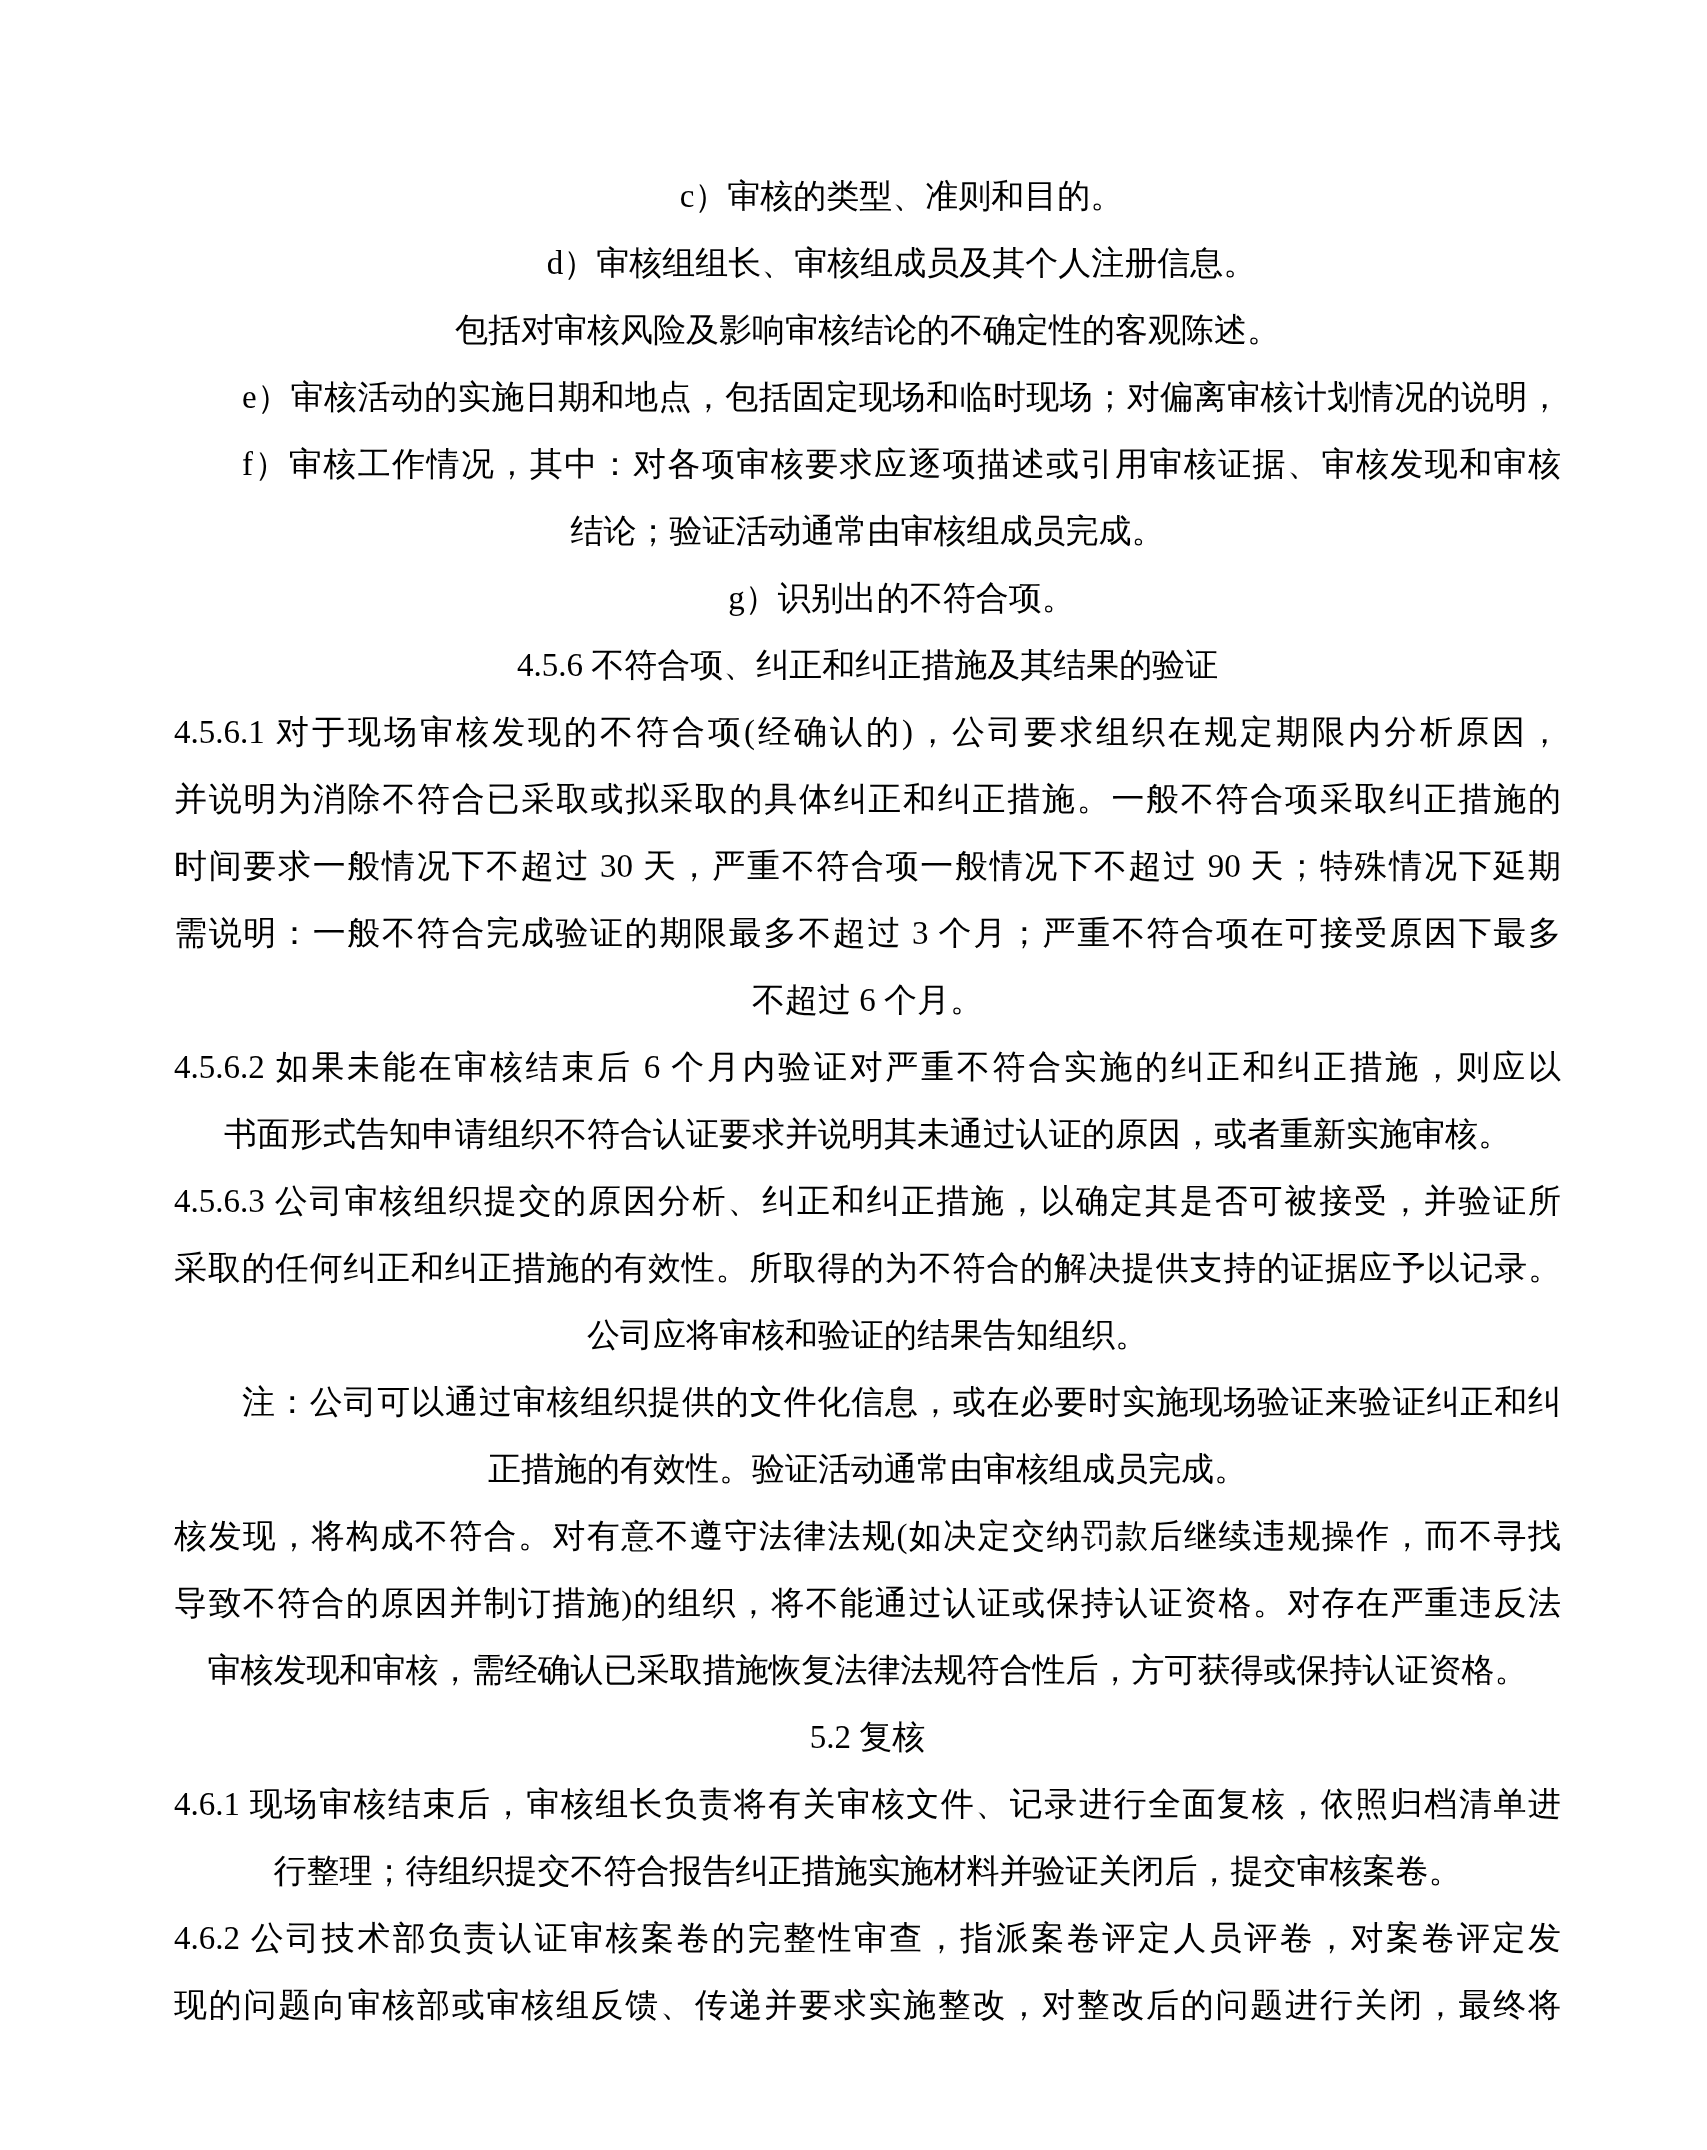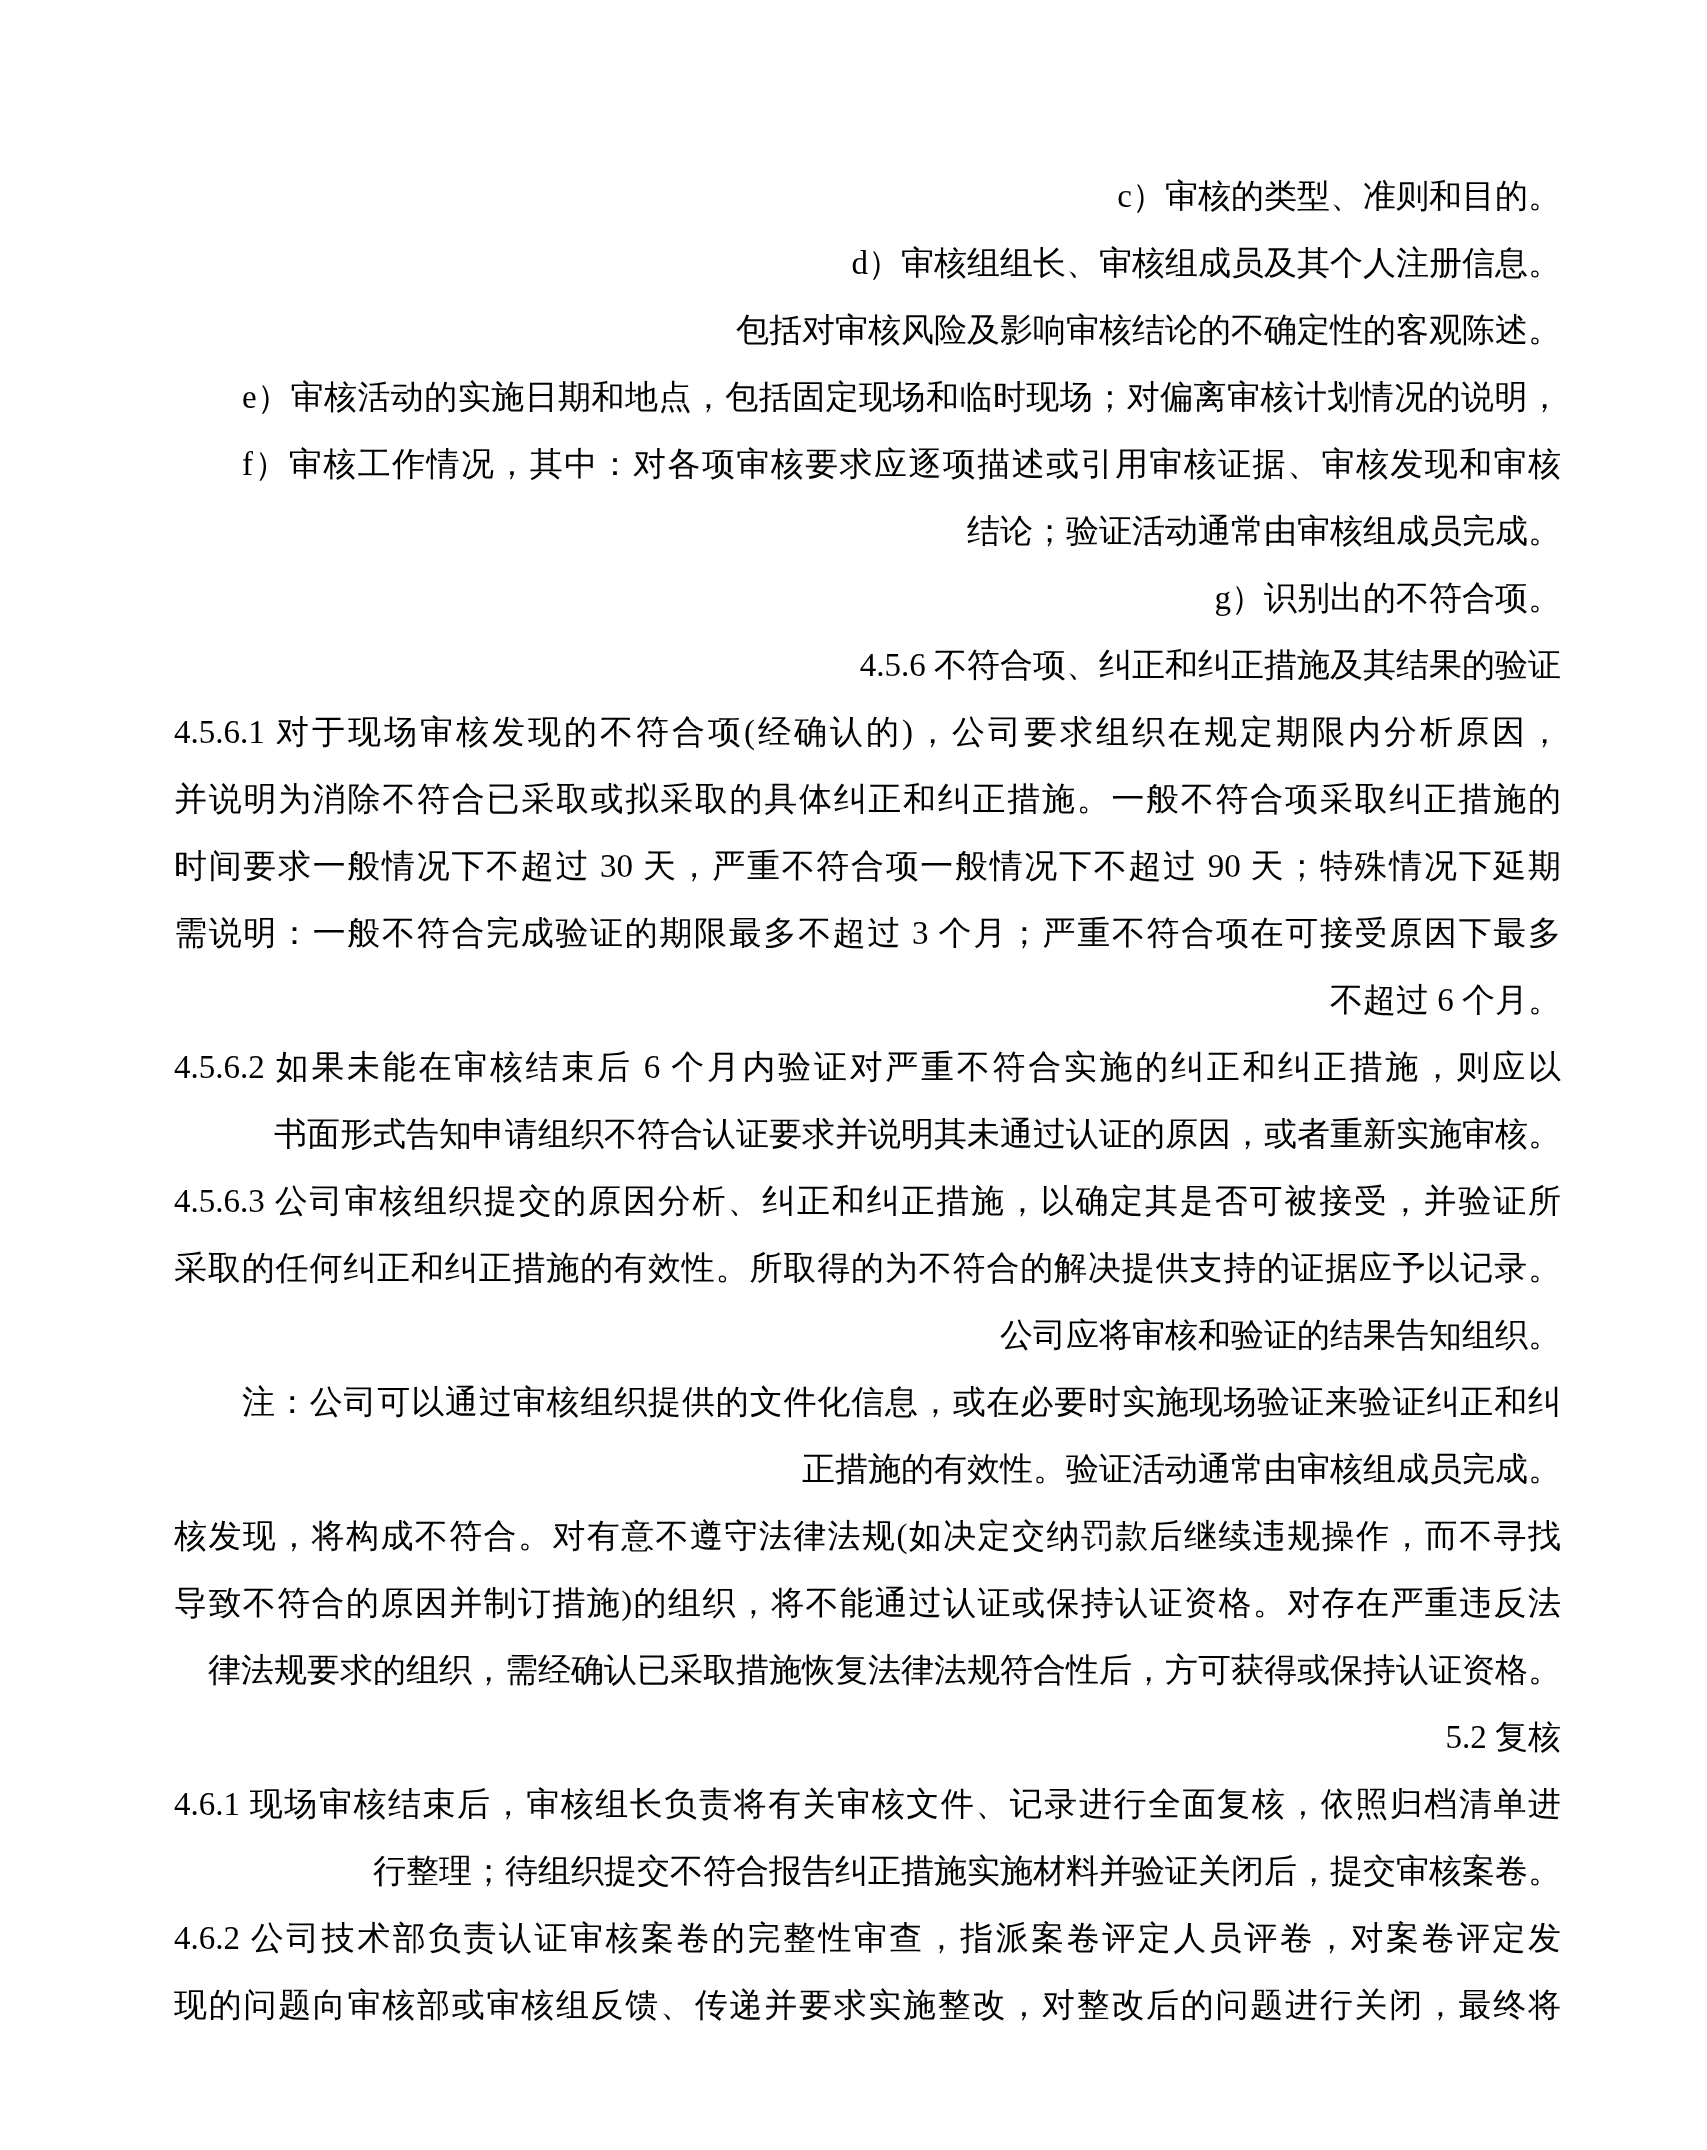--- a/index.html
+++ b/index.html
@@ -27,21 +27,21 @@
     position: absolute;
     left: 174px;
     top: 163px;
     width: 1387px;
   }
   .line {
     font-size: 33px;
     line-height: 67px;
     height: 67px;
     overflow: hidden;
-    text-align: right;
+    text-align: center;
     letter-spacing: 0;
   }
   .line.fill {
     text-align: justify;
     text-align-last: justify;
   }
   .line.indent {
     text-indent: 68px;
   }
 </style>
@@ -65,21 +65,21 @@
       <div class="line">不超过 6 个月。</div>
       <div class="line fill">4.5.6.2 如果未能在审核结束后 6 个月内验证对严重不符合实施的纠正和纠正措施，则应以</div>
       <div class="line">书面形式告知申请组织不符合认证要求并说明其未通过认证的原因，或者重新实施审核。</div>
       <div class="line fill">4.5.6.3 公司审核组织提交的原因分析、纠正和纠正措施，以确定其是否可被接受，并验证所</div>
       <div class="line fill">采取的任何纠正和纠正措施的有效性。所取得的为不符合的解决提供支持的证据应予以记录。</div>
       <div class="line">公司应将审核和验证的结果告知组织。</div>
       <div class="line fill indent">注：公司可以通过审核组织提供的文件化信息，或在必要时实施现场验证来验证纠正和纠</div>
       <div class="line">正措施的有效性。验证活动通常由审核组成员完成。</div>
       <div class="line fill">核发现，将构成不符合。对有意不遵守法律法规(如决定交纳罚款后继续违规操作，而不寻找</div>
       <div class="line fill">导致不符合的原因并制订措施)的组织，将不能通过认证或保持认证资格。对存在严重违反法</div>
-      <div class="line">律法规要求的组织，需经确认已采取措施恢复法律法规符合性后，方可获得或保持认证资格。</div>
+      <div class="line">审核发现和审核，需经确认已采取措施恢复法律法规符合性后，方可获得或保持认证资格。</div>
       <div class="line">5.2 复核</div>
       <div class="line fill">4.6.1 现场审核结束后，审核组长负责将有关审核文件、记录进行全面复核，依照归档清单进</div>
       <div class="line">行整理；待组织提交不符合报告纠正措施实施材料并验证关闭后，提交审核案卷。</div>
       <div class="line fill">4.6.2 公司技术部负责认证审核案卷的完整性审查，指派案卷评定人员评卷，对案卷评定发</div>
       <div class="line fill">现的问题向审核部或审核组反馈、传递并要求实施整改，对整改后的问题进行关闭，最终将</div>
     </div>
 
 </div>
 
 

